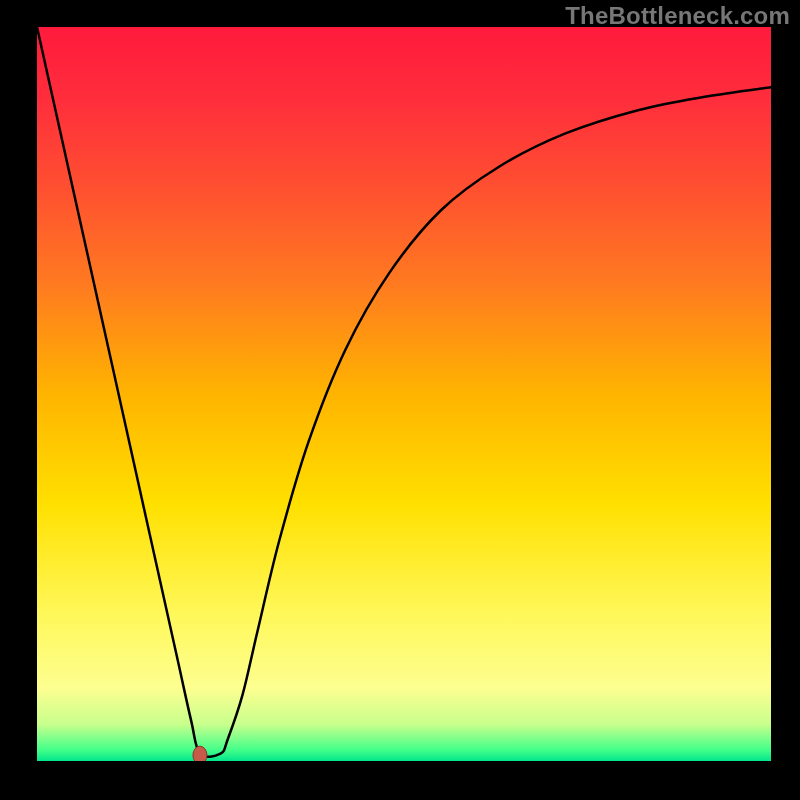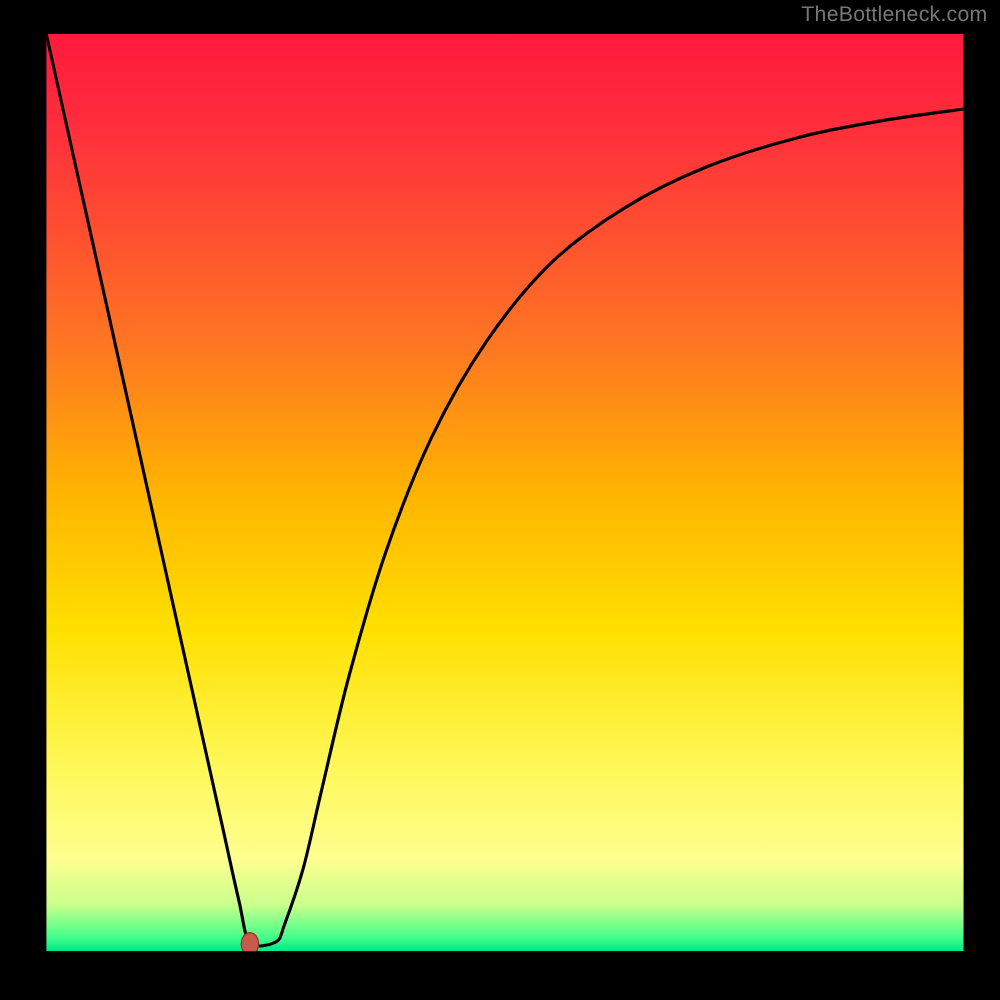--- a/index.html
+++ b/index.html
@@ -15,22 +15,22 @@
     position: relative;
     width: 800px;
     height: 800px;
     background: #000;
   }
   .watermark {
     position: absolute;
     top: 2px;
     right: 10px;
     color: #777;
-    font-size: 17px;
-    font-weight: 400;
+    font-size: 24px;
+    font-weight: 700;
     letter-spacing: 0.2px;
     z-index: 20;
   }
   .plot {
     position: absolute;
     box-sizing: border-box;
     
     border-left: 6px solid #000;
     border-bottom: 6px solid #000;
   }

